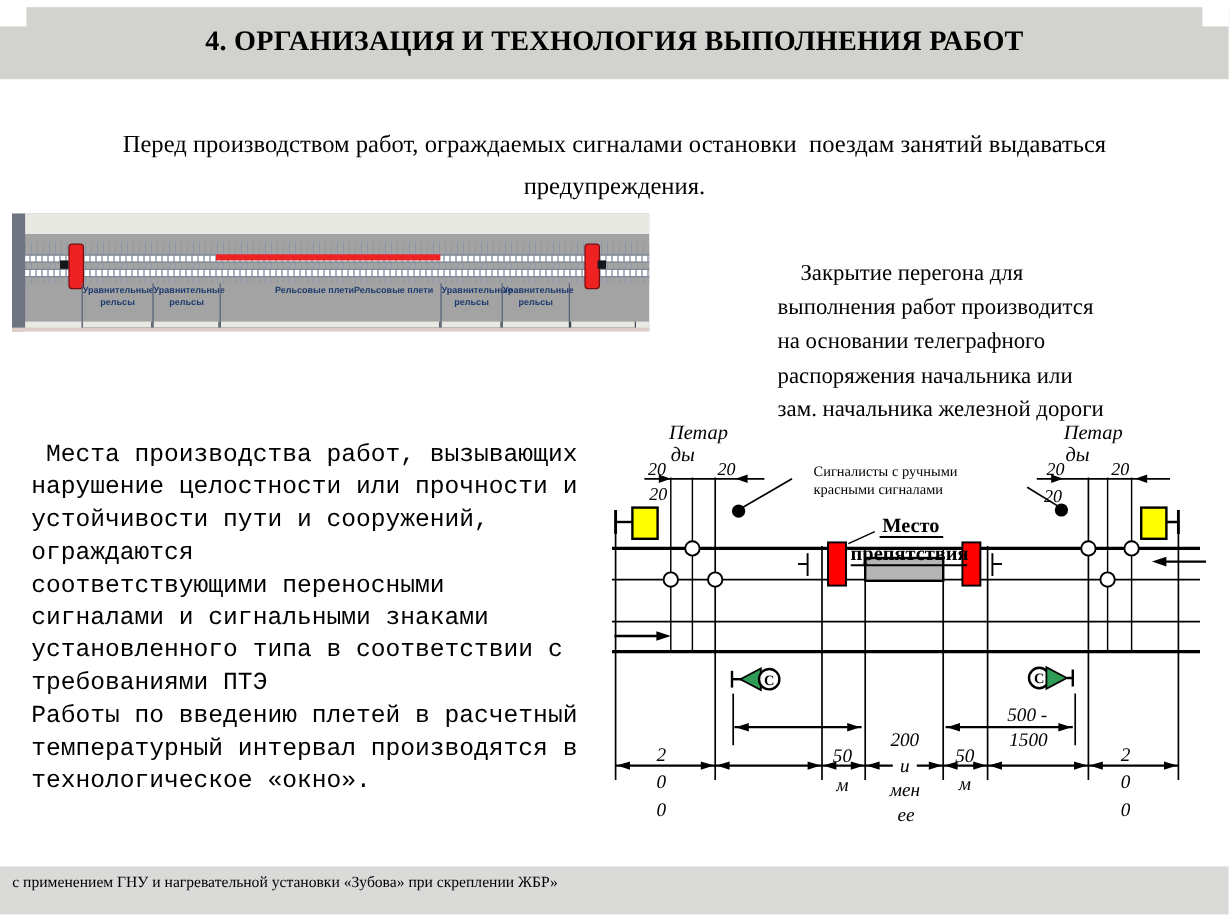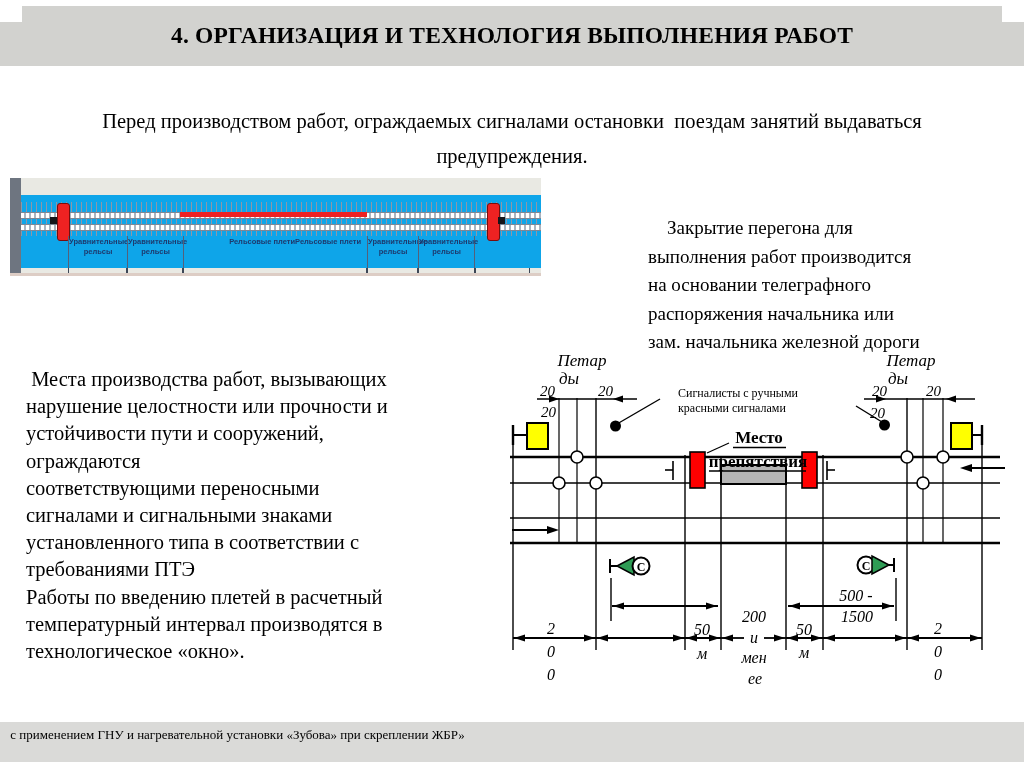--- a/index.html
+++ b/index.html
@@ -13,24 +13,24 @@
   .corner.left{left:0;} .corner.right{right:0;}
   .slide-title{left:0;top:22px;width:1024px;text-align:center;
                font-size:23.5px;font-weight:bold;letter-spacing:.2px;}
 
   
   .intro{left:20px;top:104px;width:984px;text-align:center;font-size:20.5px;
          line-height:35px;white-space:pre-wrap;}
   .closure-note{left:648px;top:190px;width:330px;font-size:19px;line-height:28.5px;
                 white-space:pre-wrap;margin-top:24px;}
   .fencing-note{left:26px;top:366px;width:470px;font-size:20.5px;line-height:27.2px;
-                white-space:pre-wrap;}
-
-  
-  .photo{left:10px;top:178px;width:531px;height:98px;background:#0ea5e9;}
+                white-space:pre-wrap;font-family:Liberation Mono, monospace;}
+
+  
+  .photo{left:10px;top:178px;width:531px;height:98px;background:#a3a3a3;}
   .photo .edge{left:0;top:0;width:11px;height:98px;background:#6e7580;}
   .photo .band-top{left:11px;top:0;width:520px;height:17px;background:#e9e9e3;}
   .photo .band-bot{left:11px;top:90px;width:520px;height:8px;background:#e9e9e3;}
   .photo .baseline-strip{left:0;top:95px;width:531px;height:3px;background:#ddcdc5;}
   .photo .sleepers{left:11px;top:24px;width:520px;height:34px;
       background:repeating-linear-gradient(90deg,#8d97a8 0 1px,rgba(0,0,0,0) 1px 5px);}
   .photo .rail{left:11px;height:5px;width:520px;border-top:1px solid #7d8795;border-bottom:1px solid #7d8795;
       background:repeating-linear-gradient(90deg,#ffffff 0 3px,#aab4c0 3px 5px);}
   .photo .rail.r1{top:34px;} .photo .rail.r2{top:46px;}
   .photo .hot-segment{left:170px;top:34px;width:187px;height:5px;background:#ee2222;}

